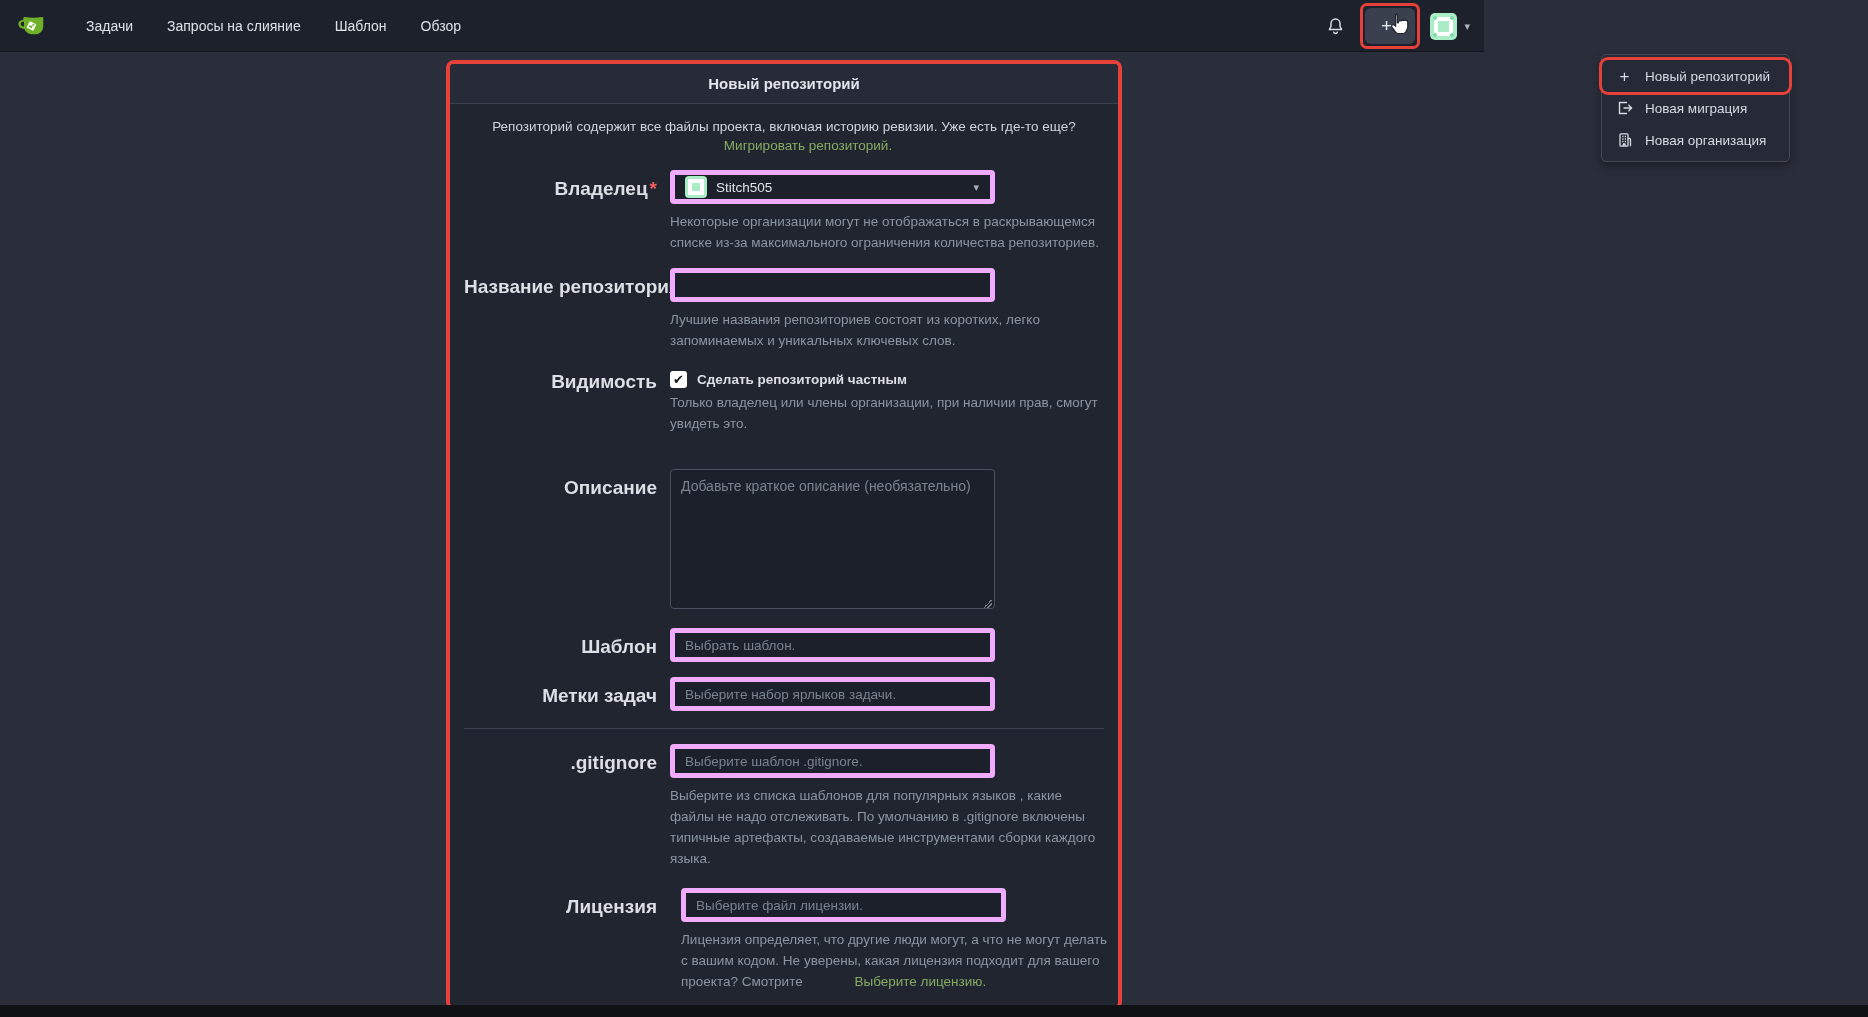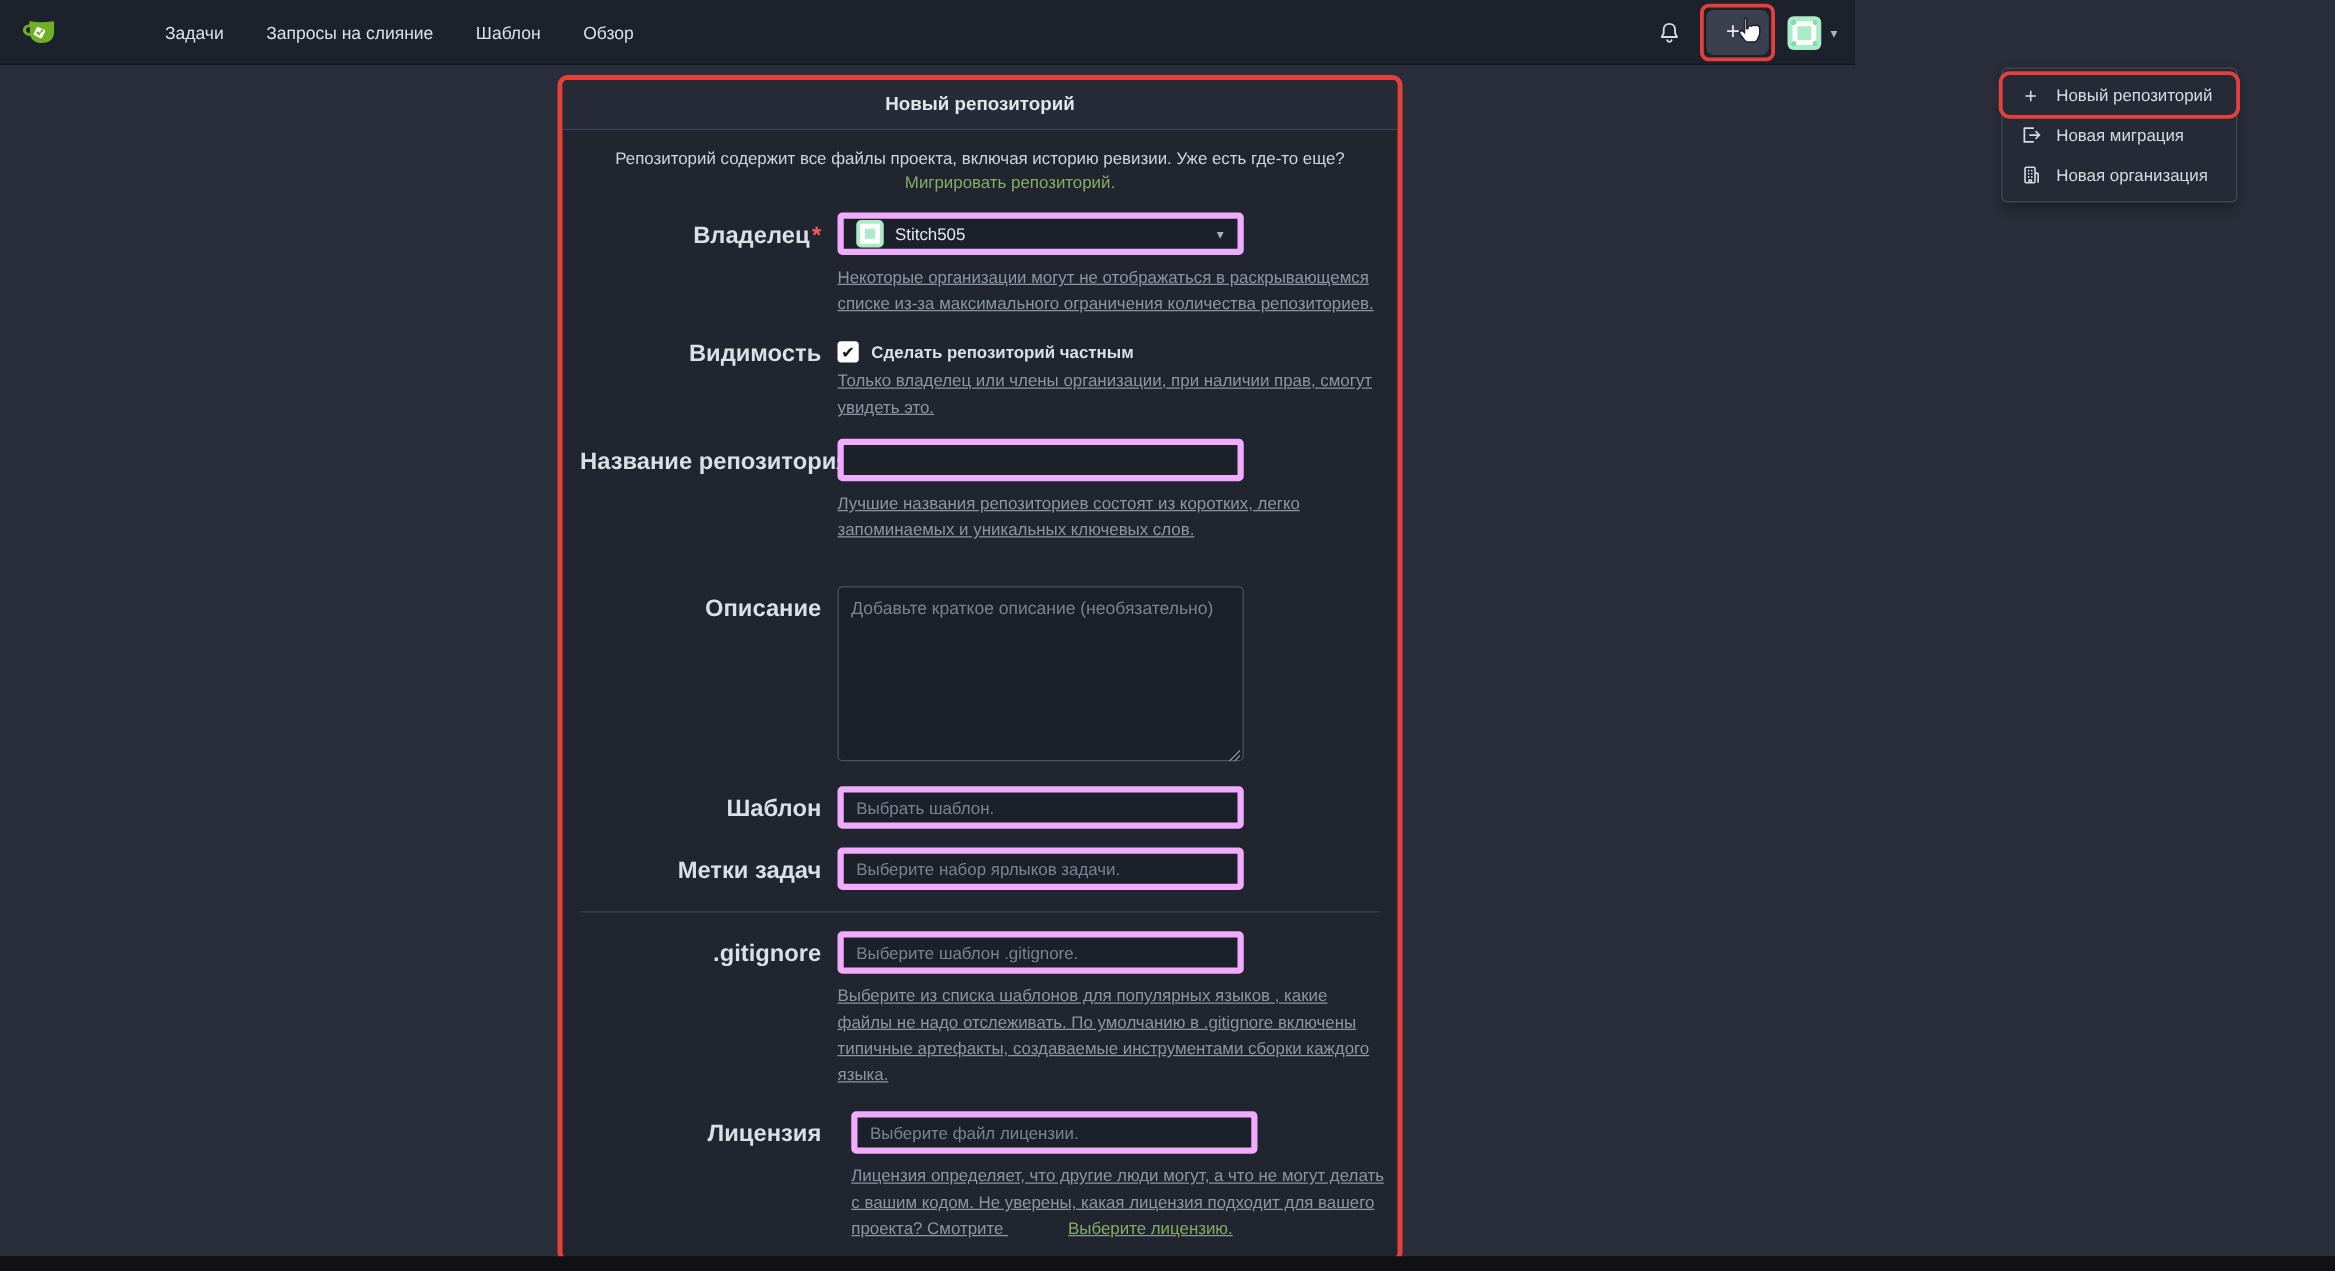--- a/index.html
+++ b/index.html
@@ -6,21 +6,21 @@
   html,body { width:1868px; height:1017px; overflow:hidden; }
   body {
     font-family:"Liberation Sans","DejaVu Sans",sans-serif;
     background:#2a2e3a; color:#d6dae2; position:relative;
   }
 
   
   .navbar {
     position:absolute; top:0; left:0; width:1484px; height:52px;
     background:#1d212c; border-bottom:1px solid #13151c;
-    display:flex; align-items:center; z-index:20;gap:46px;
+    display:flex; align-items:center; z-index:20;
   }
   .logo { width:30px; height:30px; margin-left:17px; display:flex; align-items:center; justify-content:center; }
   .nav-links { display:flex; align-items:center; margin-left:22px; }
   .nav-link { padding:0 17px; font-size:14px; color:#dde1e9; height:52px; line-height:52px; cursor:pointer; white-space:nowrap; }
   .nav-right { position:absolute; right:14px; top:0; height:52px; display:flex; align-items:center; }
   .bell { width:38px; height:38px; display:flex; align-items:center; justify-content:center; margin-right:6px; }
   .plus-btn-wrap {
     position:relative; width:60px; height:46px; margin-right:6px;
     border:3px solid #e5413a; border-radius:7px;
     display:flex; align-items:center; justify-content:center;
@@ -96,21 +96,21 @@
   input.gt-input { display:inline-block; padding:0 10px; }
   input.gt-input::placeholder, textarea::placeholder { color:#7c8390; opacity:1; }
   .gt-select .sel-caret { position:absolute; right:11px; color:#aab0bb; font-size:11px; }
   .owner-avatar {
     width:22px; height:22px; border-radius:4px; background:#a9ecc5; margin-right:9px;
     position:relative; overflow:hidden; flex:0 0 22px;
   }
   .owner-avatar::before { content:""; position:absolute; inset:3px; background:#fff; }
   .owner-avatar::after { content:""; position:absolute; inset:7px; background:#a9ecc5; }
 
-  .help { margin-top:7px; width:434px; font-size:13.5px; line-height:21px; color:#8d95a2;text-decoration:underline; }
+  .help { margin-top:7px; width:434px; font-size:13.5px; line-height:21px; color:#8d95a2; }
 
   .checkline { display:flex; align-items:center; padding-top:5px; }
   .checkbox {
     width:17px; height:17px; background:#ffffff; border-radius:3px;
     display:flex; align-items:center; justify-content:center;
     font-size:13px; font-weight:bold; color:#15181f; cursor:pointer;
   }
   .checkline .cb-label { margin-left:10px; font-size:13.5px; font-weight:bold; color:#dcdfe6; cursor:pointer; }
 
   textarea.gt-textarea {
@@ -222,42 +222,42 @@
         <div class="gt-select">
           <span class="owner-avatar"></span>
           <span>Stitch505</span>
           <span class="sel-caret">▾</span>
         </div>
         <div class="help">Некоторые организации могут не отображаться в раскрывающемся списке из-за максимального ограничения количества репозиториев.</div>
       </div>
     </div>
 
     <div class="form-row">
+      <div class="row-label">
+        <span>Название репозитория</span><span class="req">*</span>
+      </div>
+      <div class="row-field">
+        <input class="gt-input" type="text" value="" style="">
+        <div class="help">Лучшие названия репозиториев состоят из коротких, легко запоминаемых и уникальных ключевых слов.</div>
+      </div>
+    </div>
+
+    <div class="form-row">
       <div class="row-label" style="padding-top:5px;">
         <span>Видимость</span>
       </div>
       <div class="row-field">
         <div class="checkline">
           <div class="checkbox">✔</div>
           <span class="cb-label">Сделать репозиторий частным</span>
         </div>
         <div class="help" style="margin-top:4px;">Только владелец или члены организации, при наличии прав, смогут увидеть это.</div>
       </div>
     </div>
 
-    <div class="form-row">
-      <div class="row-label">
-        <span>Название репозитория</span><span class="req">*</span>
-      </div>
-      <div class="row-field">
-        <input class="gt-input" type="text" value="" style="">
-        <div class="help">Лучшие названия репозиториев состоят из коротких, легко запоминаемых и уникальных ключевых слов.</div>
-      </div>
-    </div>
-
     <div class="form-row" style="margin-top:35px;">
       <div class="row-label">
         <span>Описание</span>
       </div>
       <div class="row-field">
         <div class="textarea-wrap">
           <textarea class="gt-textarea" placeholder="Добавьте краткое описание (необязательно)" style=""></textarea>
           <div class="resize-grip"></div>
         </div>
       </div>

